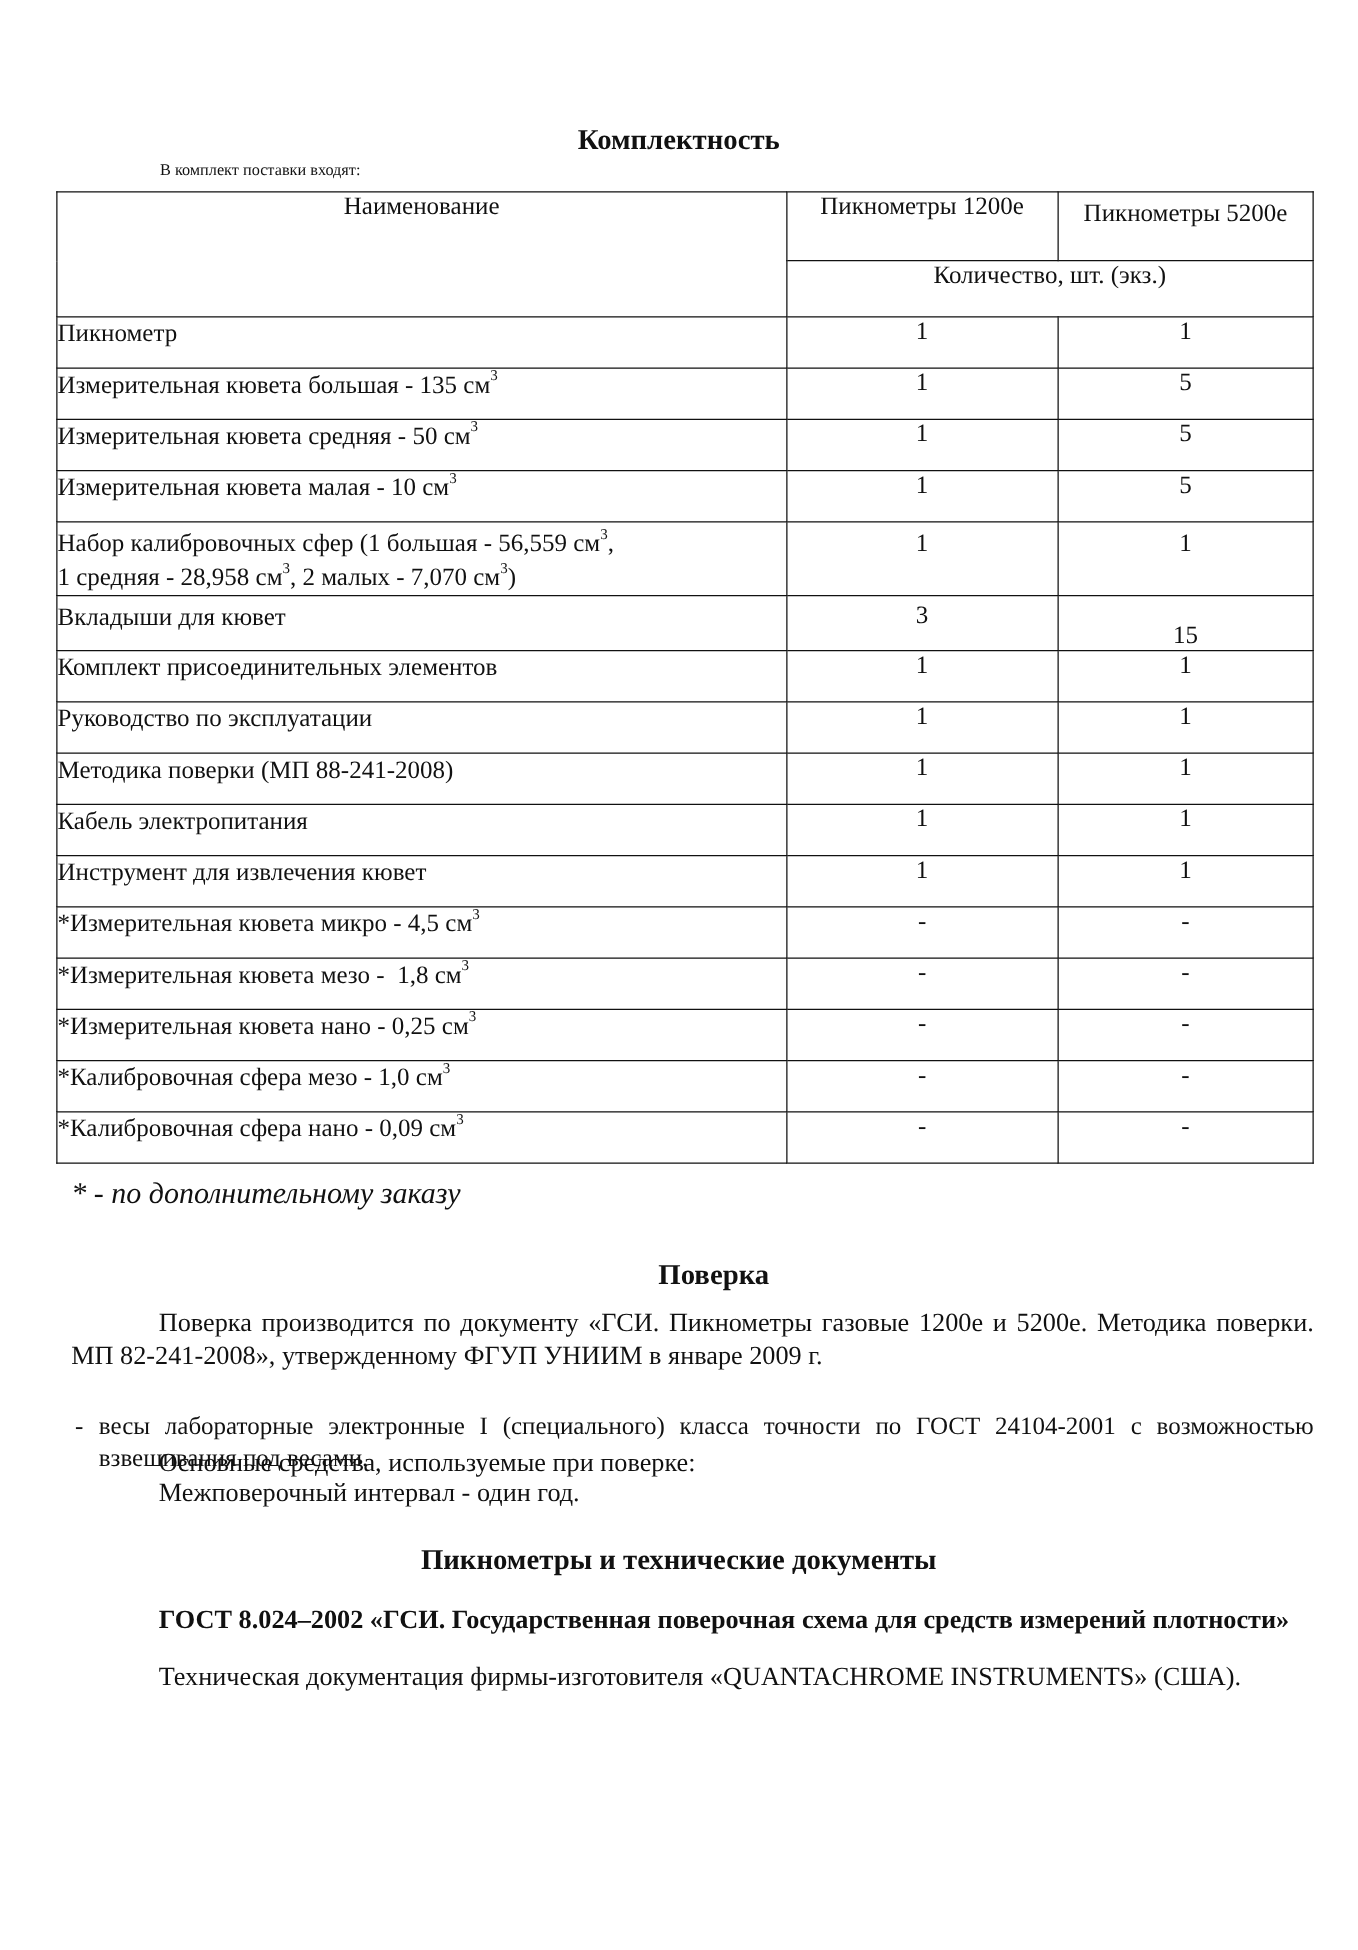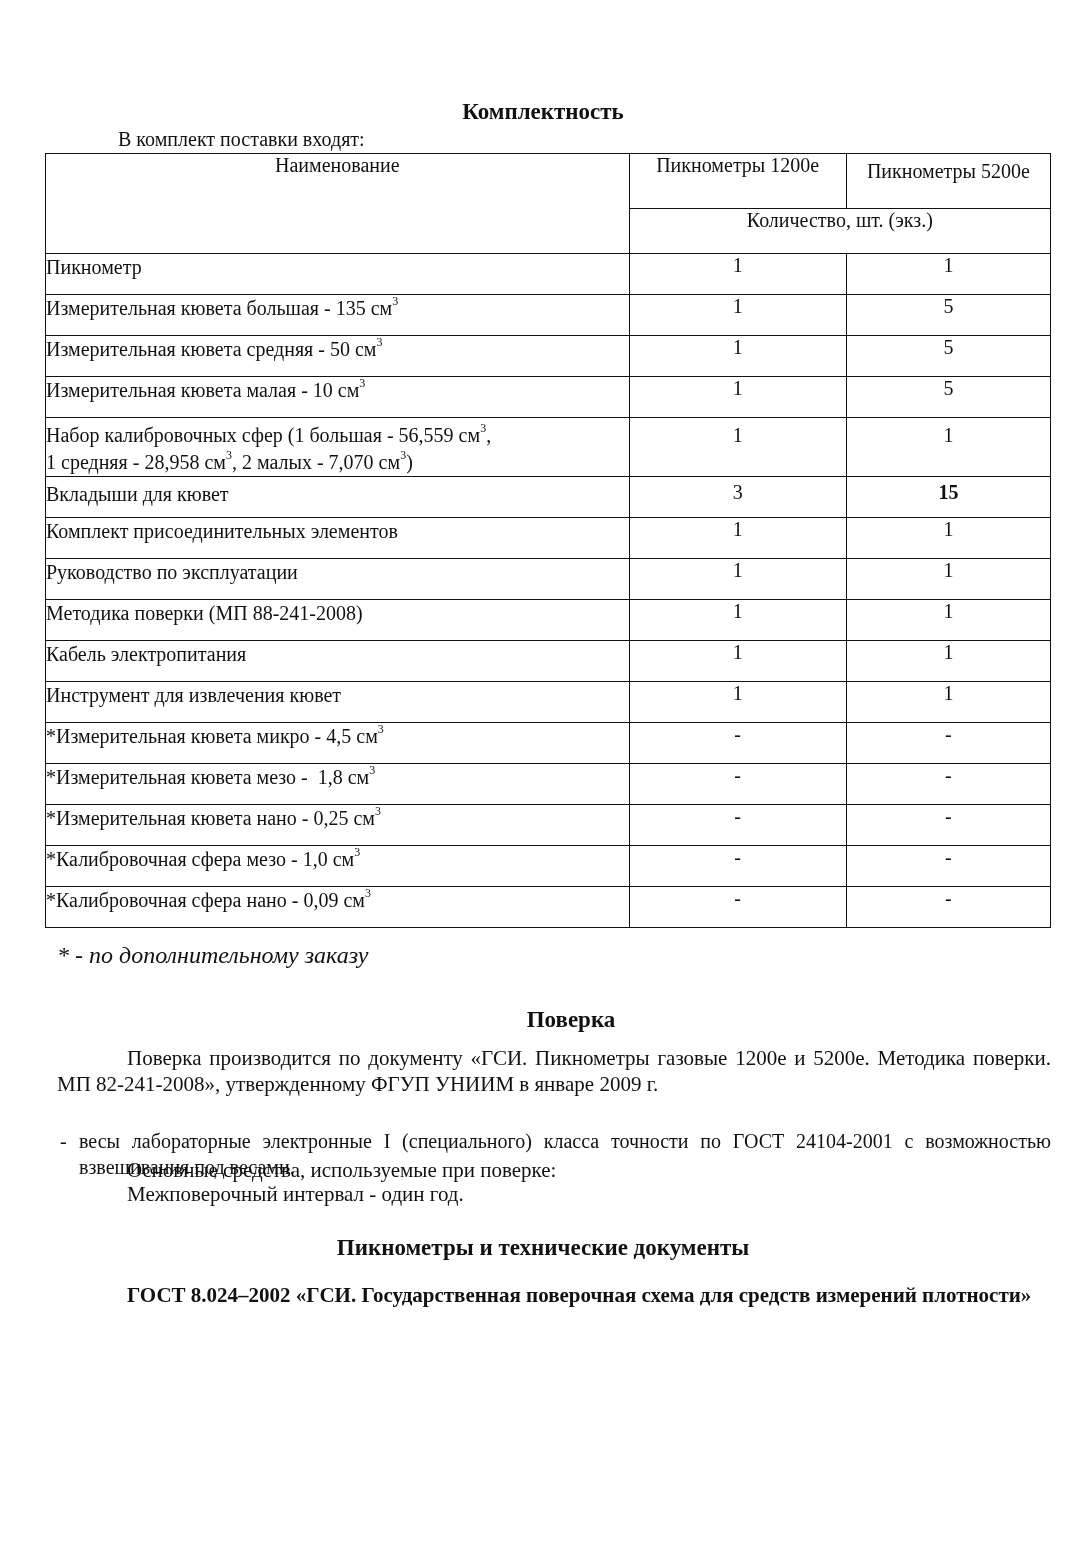--- a/index.html
+++ b/index.html
@@ -6,21 +6,21 @@
     body {
       width: 1086px; height: 1560px; position: relative; overflow: hidden;
       font-family: "Liberation Serif", "DejaVu Serif", serif;
       color: #111111; font-size: 21px;
     }
     .page { position: absolute; left: 0; top: 0; width: 1086px; height: 1316px; }
     .h-title {
       position: absolute; left: 0; width: 1086px; text-align: center;
       font-weight: bold; font-size: 23px;
     }
-    .intro { position: absolute; left: 118px; top: 128px; font-size: 20px; }
+    .intro { position: absolute; left: 128px; top: 128px; font-size: 13px; }
     table.kit {
       position: absolute; left: 45px; top: 153px; width: 1006px;
       border-collapse: collapse; table-layout: fixed;
     }
     table.kit td, table.kit th {
       border: 1.6px solid #111; font-weight: normal; font-size: 20px;
       padding: 0; vertical-align: top;
     }
     .c-name { width: 583px; }
     .c-a { width: 217px; }
@@ -90,21 +90,21 @@
         <td class="qa">5</td>
       </tr>
       <tr class="r2">
         <td class="name" style="padding-top:4px;"><span>Набор калибровочных сфер (1 большая - 56,559 см</span><sup>3</sup><span>,</span><br><span>1 средняя - 28,958 см</span><sup>3</sup><span>, 2 малых - 7,070 см</span><sup>3</sup><span>)</span></td>
         <td class="qa" style="padding-top:6px;">1</td>
         <td class="qa" style="padding-top:6px;">1</td>
       </tr>
       <tr class="r">
         <td class="name" style="padding-top:4px;"><span>Вкладыши для кювет</span></td>
         <td class="qa" style="padding-top:4px;">3</td>
-        <td class="qa" style="padding-top:4px;font-weight:bold;">15</td>
+        <td class="qa" style="padding-top:20px;">15</td>
       </tr>
       <tr class="r">
         <td class="name"><span>Комплект присоединительных элементов</span></td>
         <td class="qa">1</td>
         <td class="qa">1</td>
       </tr>
       <tr class="r">
         <td class="name"><span>Руководство по эксплуатации</span></td>
         <td class="qa">1</td>
         <td class="qa">1</td>
@@ -158,14 +158,15 @@
   <div class="para" style="top:1045px;">Поверка производится по документу «ГСИ. Пикнометры газовые 1200е и 5200е. Методика поверки. МП 82-241-2008», утвержденному ФГУП УНИИМ в январе 2009 г.</div>
   <div class="para" style="top:1157px;">Основные средства, используемые при поверке:</div>
   <div class="bullet-row" style="top:1128px;">
     <span class="dash">-</span>
     <span class="btext">весы лабораторные электронные I (специального) класса точности по ГОСТ 24104-2001 с возможностью взвешивания под весами.</span>
   </div>
   <div class="para" style="top:1181px;">Межповерочный интервал - один год.</div>
 
   <div class="h-title" style="top:1235px;">Пикнометры и технические документы</div>
   <div class="para" style="top:1282px;font-weight:bold;">ГОСТ 8.024–2002 «ГСИ. Государственная поверочная схема для средств измерений плотности»</div>
+  <div class="para" style="top:1328px;">Техническая документация фирмы-изготовителя «QUANTACHROME INSTRUMENTS» (США).</div>
 
 </div>
 
 </body></html>

